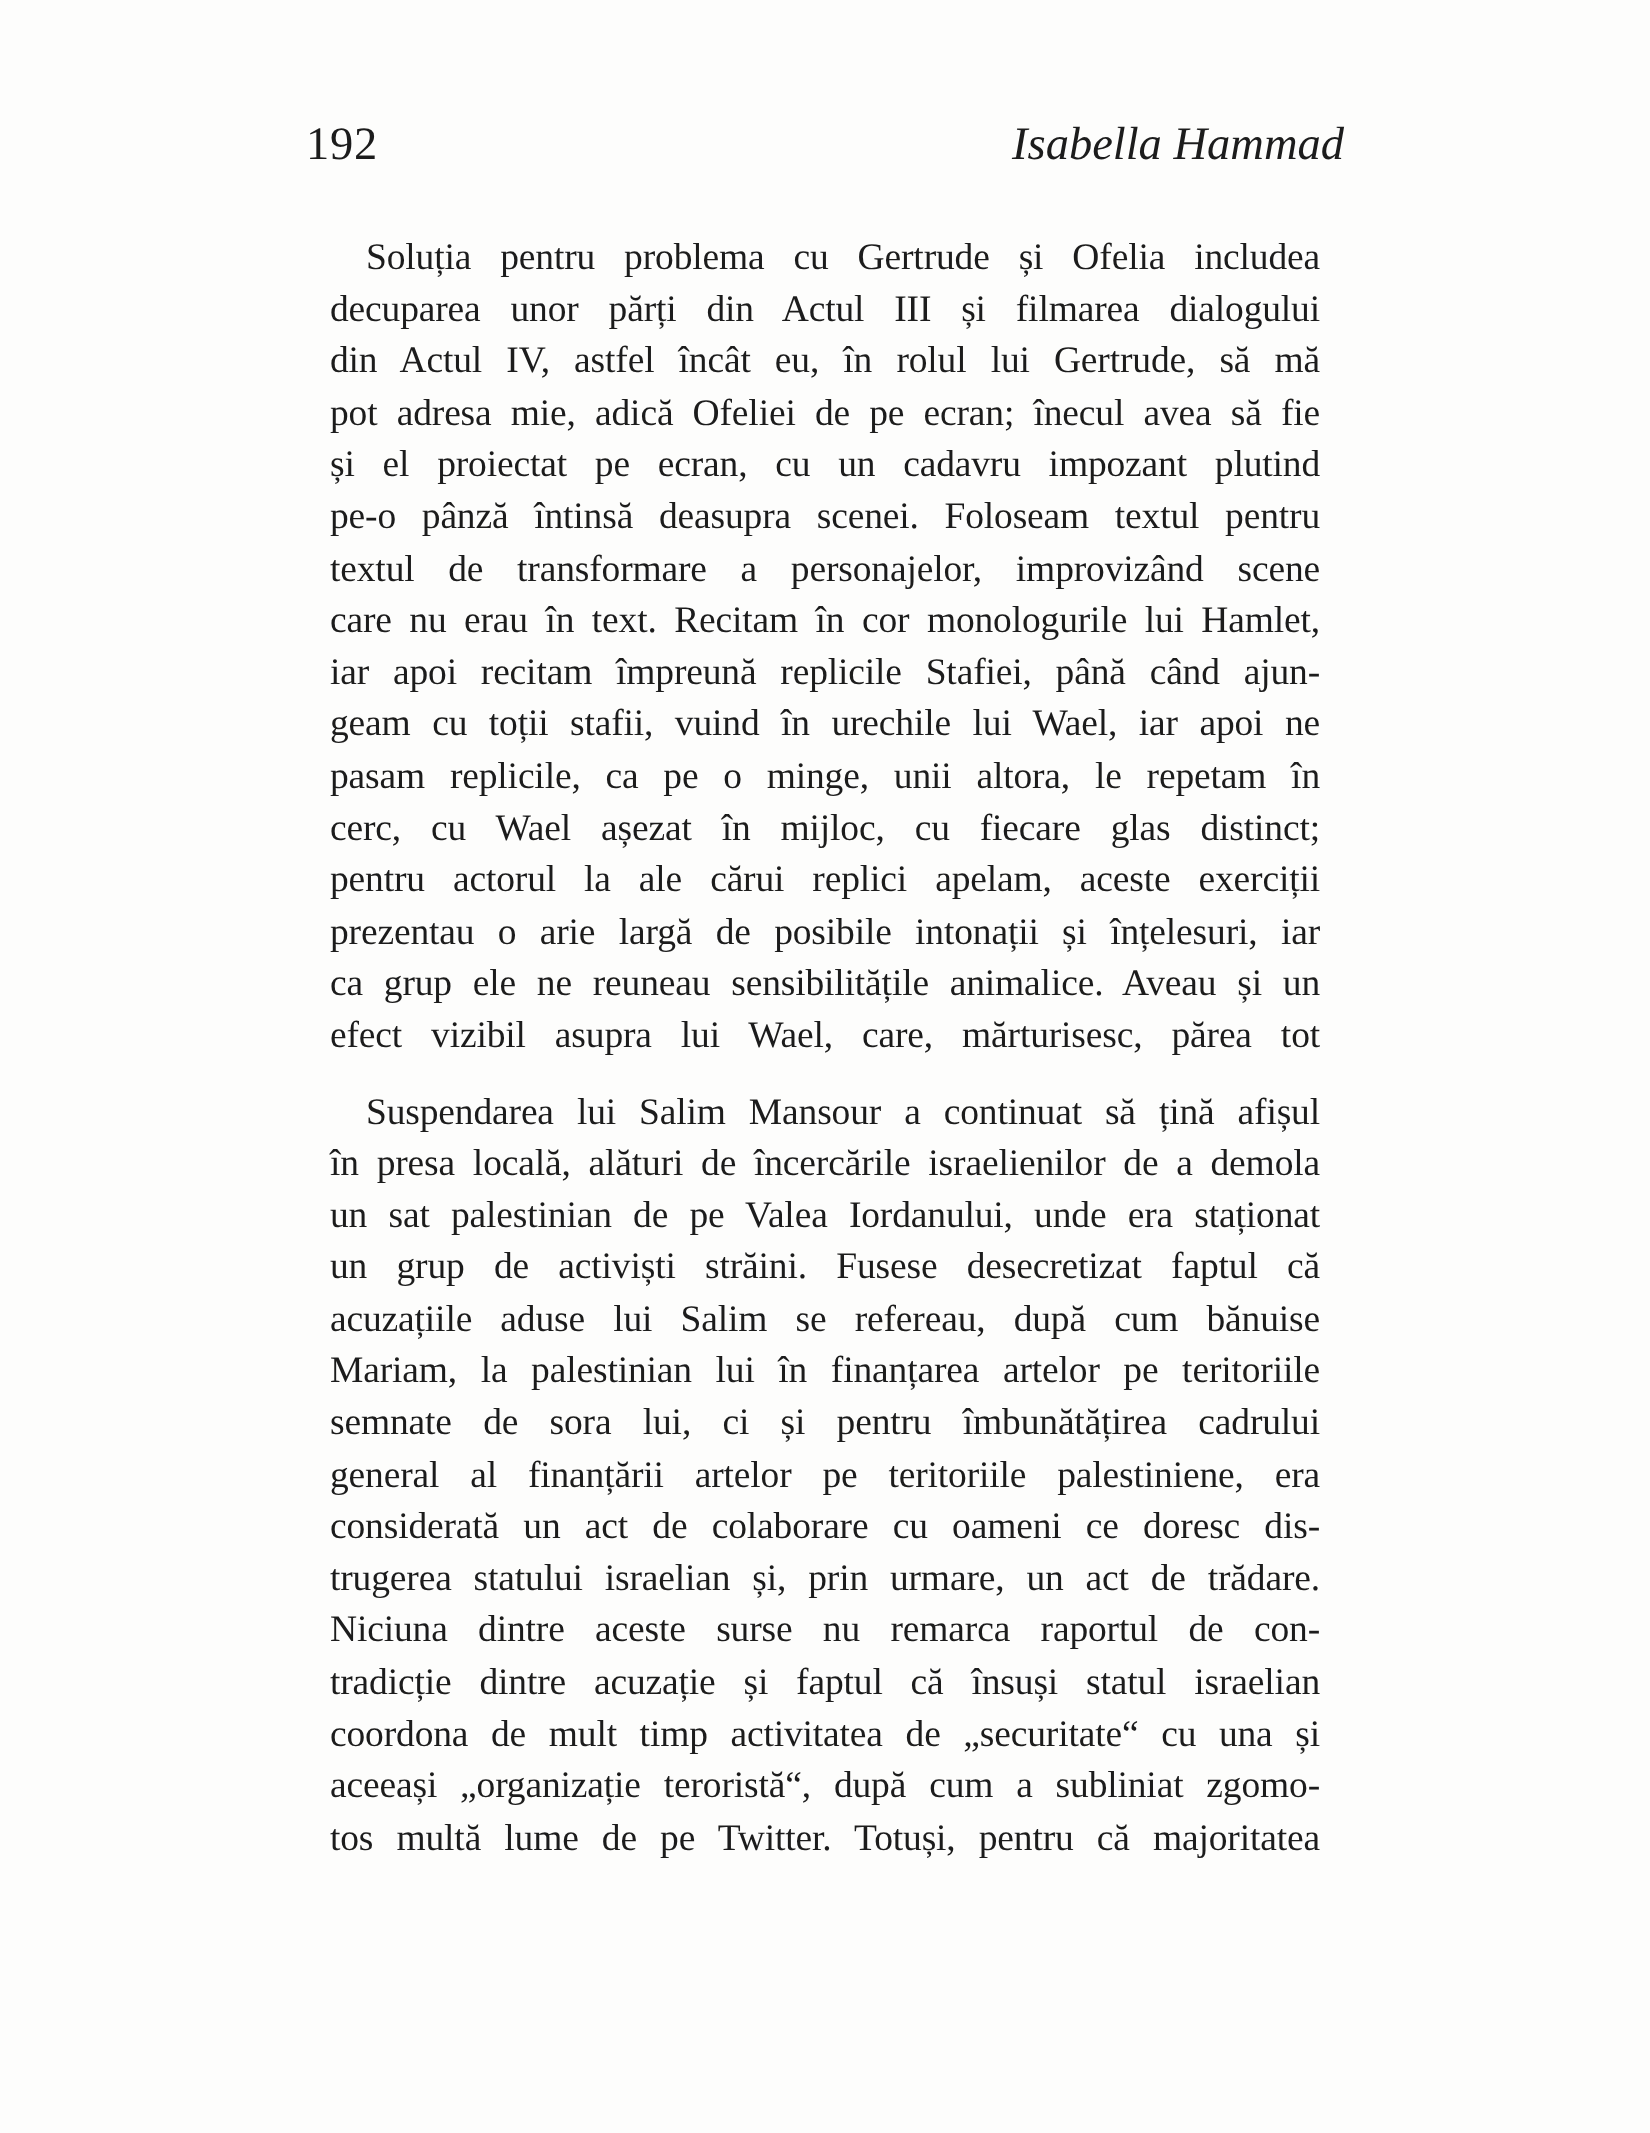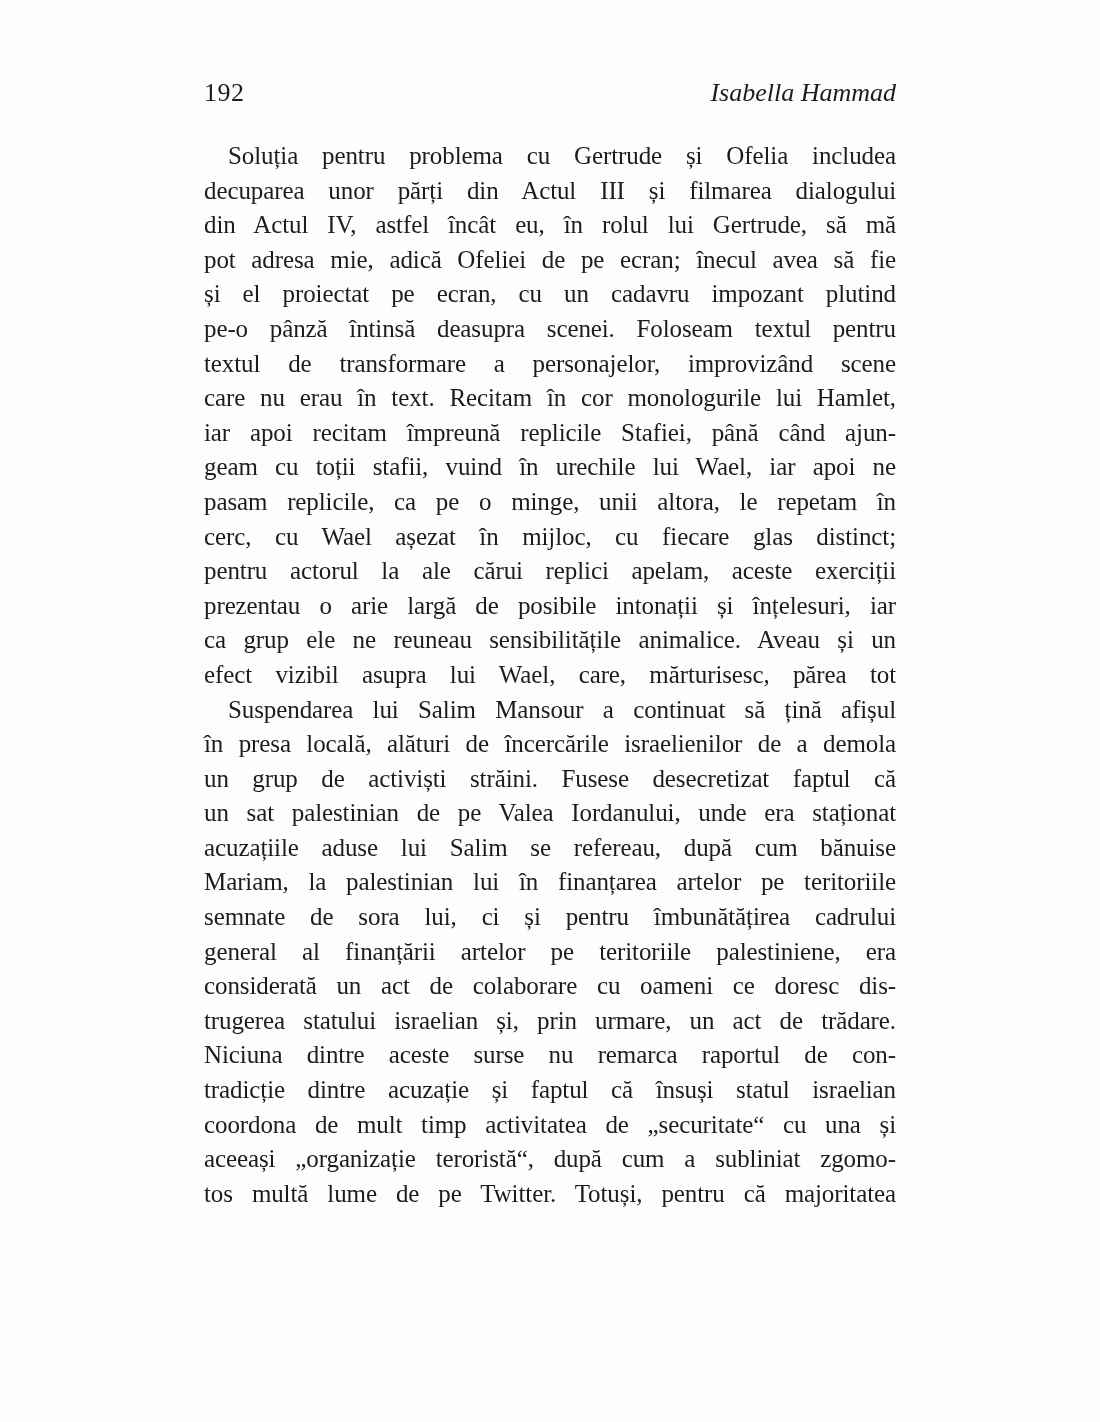--- a/index.html
+++ b/index.html
@@ -21,41 +21,41 @@
     overflow: hidden;
   }
   .running-head {
     position: absolute;
     top: 78px;
     left: 204px;
     width: 692px;
     display: flex;
     justify-content: space-between;
     align-items: flex-start;
-    font-size: 26px;
+    font-size: 31px;
     line-height: 1.15;
   }
   .page-number {
     font-style: normal;
     letter-spacing: 0.5px;
   }
   .author {
     font-style: italic;
   }
   .text-block {
     position: absolute;
     top: 139px;
     left: 204px;
     width: 692px;
     font-size: 25px;
     line-height: 34.6px;
     letter-spacing: -0.1px;
   }
   .paragraph {
-    margin: 0;
+    margin: 16px;
     padding: 0;
   }
   .line {
     text-align: justify;
     text-align-last: justify;
     -moz-text-align-last: justify;
     height: 34.6px;
     overflow: visible;
     white-space: normal;
   }
@@ -92,22 +92,22 @@
         <div class="line">pasam replicile, ca pe o minge, unii altora, le repetam în</div>
         <div class="line">cerc, cu Wael așezat în mijloc, cu fiecare glas distinct;</div>
         <div class="line">pentru actorul la ale cărui replici apelam, aceste exerciții</div>
         <div class="line">prezentau o arie largă de posibile intonații și înțelesuri, iar</div>
         <div class="line">ca grup ele ne reuneau sensibilitățile animalice. Aveau și un</div>
         <div class="line">efect vizibil asupra lui Wael, care, mărturisesc, părea tot</div>
       </div>
       <div class="paragraph">
         <div class="line first-line">Suspendarea lui Salim Mansour a continuat să țină afișul</div>
         <div class="line">în presa locală, alături de încercările israelienilor de a demola</div>
+        <div class="line">un sat palestinian de pe Valea Iordanului, unde era staționat</div>
         <div class="line">un grup de activiști străini. Fusese desecretizat faptul că</div>
-        <div class="line">un sat palestinian de pe Valea Iordanului, unde era staționat</div>
         <div class="line">acuzațiile aduse lui Salim se refereau, după cum bănuise</div>
         <div class="line">Mariam, la palestinian lui în finanțarea artelor pe teritoriile</div>
         <div class="line">semnate de sora lui, ci și pentru îmbunătățirea cadrului</div>
         <div class="line">general al finanțării artelor pe teritoriile palestiniene, era</div>
         <div class="line">considerată un act de colaborare cu oameni ce doresc dis-</div>
         <div class="line">trugerea statului israelian și, prin urmare, un act de trădare.</div>
         <div class="line">Niciuna dintre aceste surse nu remarca raportul de con-</div>
         <div class="line">tradicție dintre acuzație și faptul că însuși statul israelian</div>
         <div class="line">coordona de mult timp activitatea de „securitate“ cu una și</div>
         <div class="line">aceeași „organizație teroristă“, după cum a subliniat zgomo-</div>

